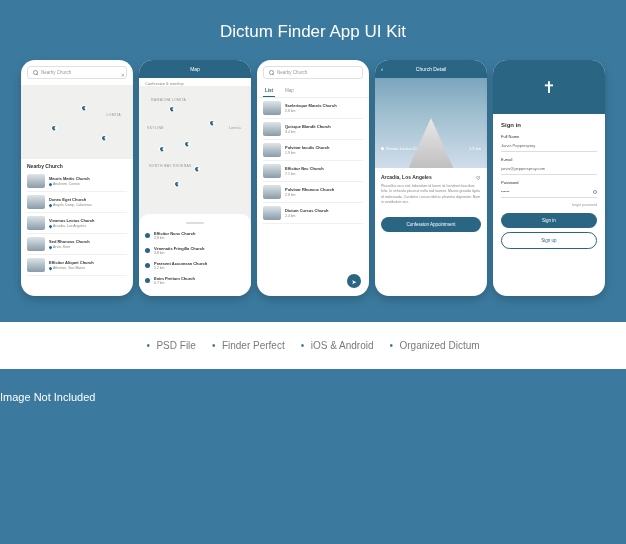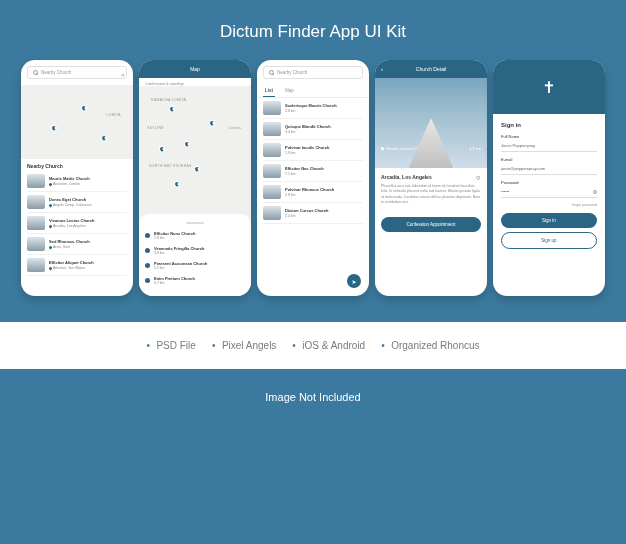--- a/index.html
+++ b/index.html
@@ -50,21 +50,21 @@
 .field-input{border-bottom:1px solid #ddd;padding:2px 0 3px;font-size:4px;color:#666;display:flex;justify-content:space-between;align-items:center}
 .eye{width:4px;height:4px;border:0.6px solid #999;border-radius:50%}
 .forgot{text-align:right;font-size:3.5px;color:#999;margin:3px 0 6px}
 .tabs{display:flex;padding:0 6px;gap:8px;font-size:4.5px;border-bottom:1px solid #eee}
 .tab{padding:3px 2px;color:#999}
 .tab.active{color:#2b6584;border-bottom:1.5px solid #2b6584;font-weight:600}
 .fab{position:absolute;bottom:8px;right:8px;width:14px;height:14px;background:#2b6584;border-radius:50%;display:flex;align-items:center;justify-content:center;color:#fff;font-size:6px}
 .features{background:#fff;margin-top:26px;padding:18px 0;display:flex;justify-content:center;gap:16px}
 .feat{font-size:10px;color:#7a7a7a;position:relative;padding-left:10px}
 .feat::before{content:'•';position:absolute;left:0;color:#3b7a9e}
-.not-included{text-align:center;color:#fff;font-size:11px;padding:22px 0}
+.not-included{color:#fff;font-size:11px;padding:22px 0}
 .back-arrow{position:absolute;top:6px;left:6px;color:#fff;font-size:6px}
 .filter-x{position:absolute;top:12px;right:8px;font-size:5px;color:#999}
 </style>
 </head>
 <body>
 
 <div class="page-title">Dictum Finder App UI Kit</div>
 
 <div class="phones">
 
@@ -285,18 +285,18 @@
     <div class="forgot">forgot password</div>
     <div class="btn-primary" style="margin:0 0 4px">Sign in</div>
     <div class="btn-outline" style="margin:0">Sign up</div>
   </div>
 </div>
 
 </div>
 
 <div class="features">
   <span class="feat">PSD File</span>
-  <span class="feat">Pixel Angels</span>
+  <span class="feat">Finder Perfect</span>
   <span class="feat">iOS &amp; Android</span>
-  <span class="feat">Organized Rhoncus</span>
+  <span class="feat">Organized Dictum</span>
 </div>
 
 <div class="not-included">Image Not Included</div>
 
 </body></html>

